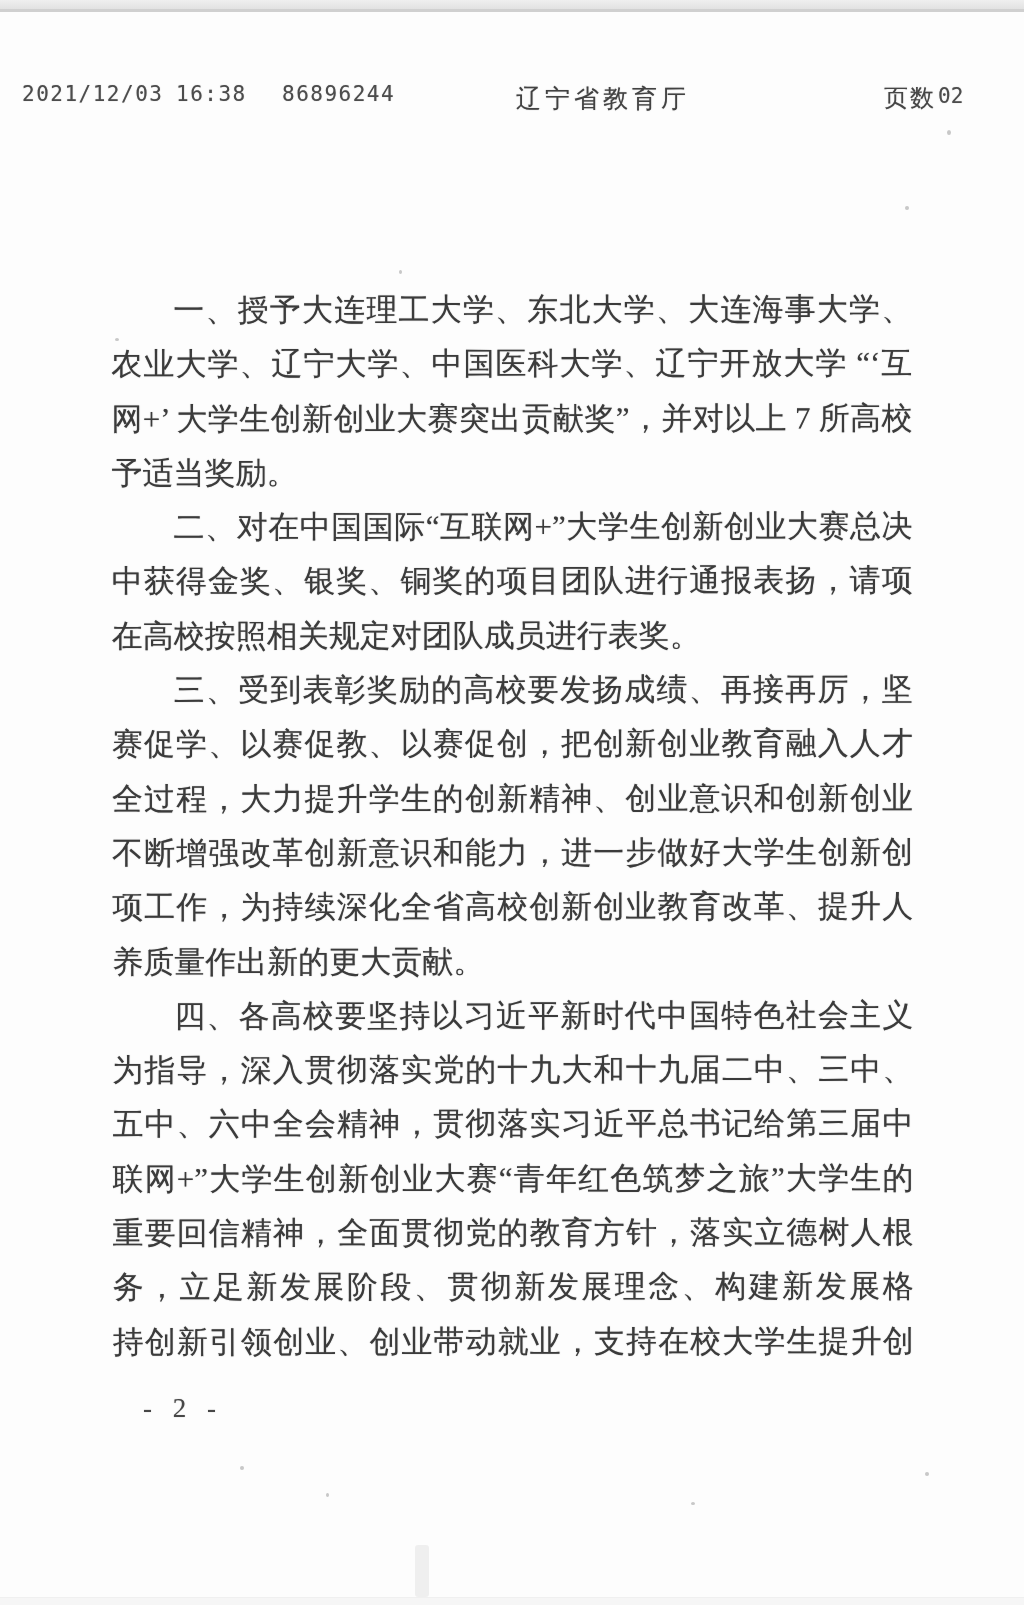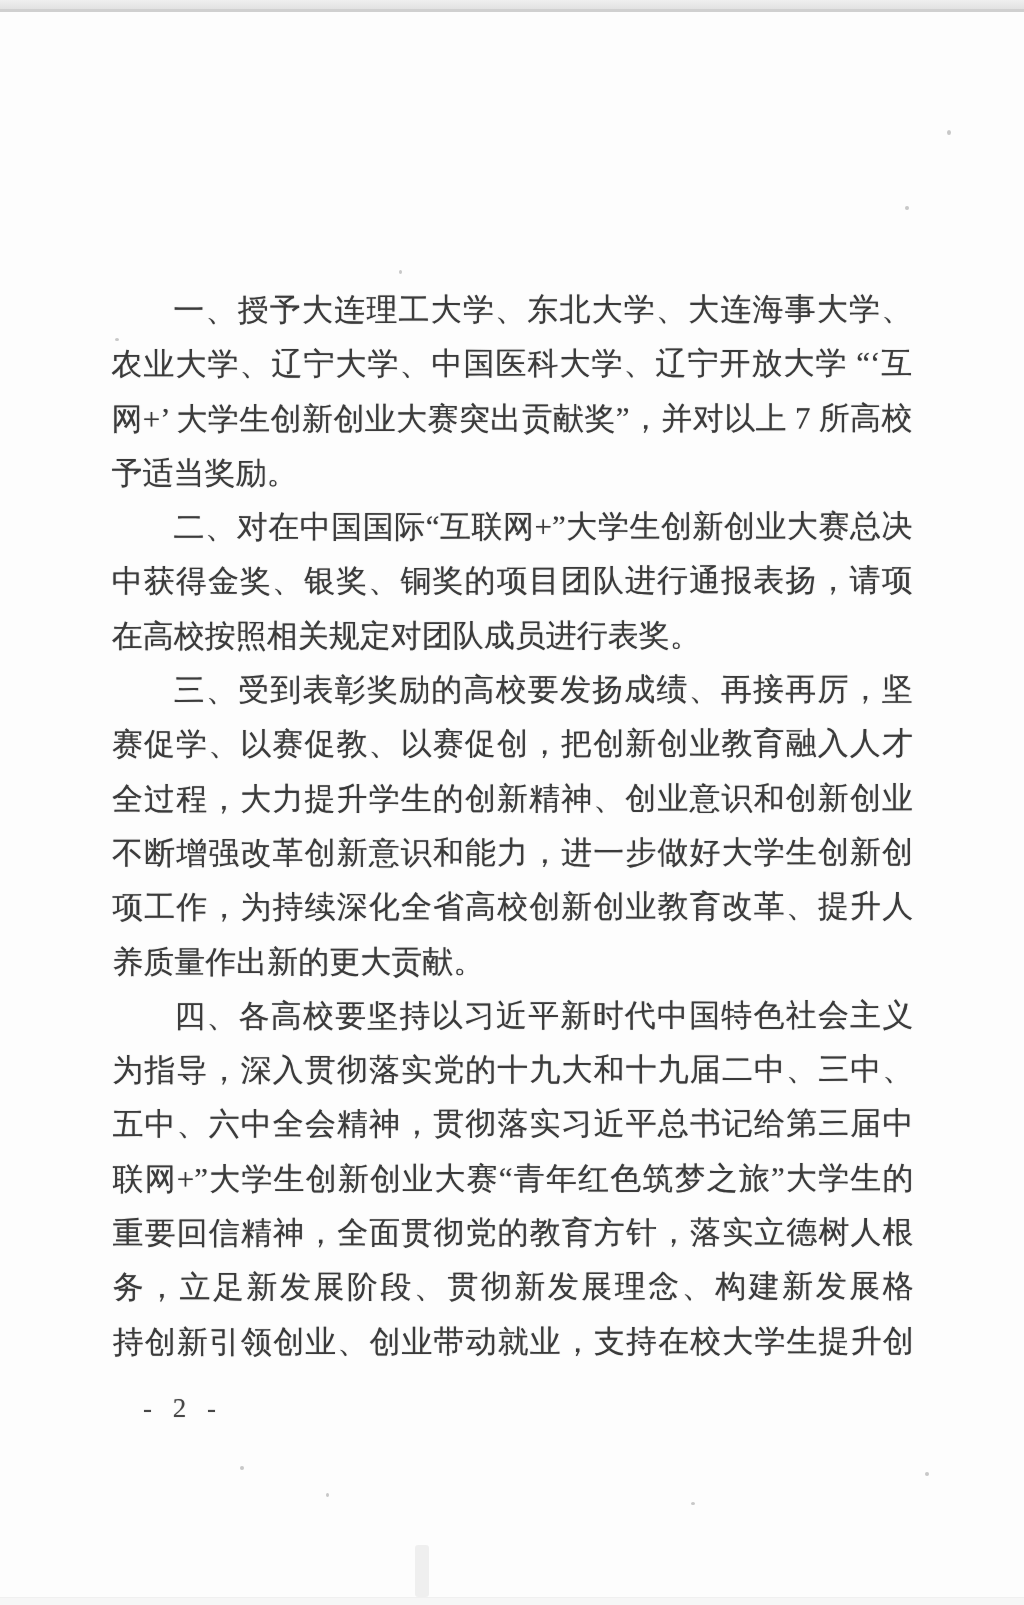--- a/index.html
+++ b/index.html
@@ -113,20 +113,28 @@
     border-radius: 3px;
   }
 </style>
 </head>
 <body>
 
 <div class="page">
 
   <div class="top-bar"></div>
 
+  <div class="fax-header">
+    <span class="num fh-date">2021/12/03</span>
+    <span class="num fh-time">16:38</span>
+    <span class="num fh-fax">86896244</span>
+    <span class="fh-org">辽宁省教育厅</span>
+    <span class="fh-pages-label">页数</span>
+    <span class="fh-pages-value">02</span>
+  </div>
 
   <div class="doc-body">
     <div class="line indent full">一、授予大连理工大学、东北大学、大连海事大学、沈阳</div>
     <div class="line full">农业大学、辽宁大学、中国医科大学、辽宁开放大学 “‘互联</div>
     <div class="line full">网+’ 大学生创新创业大赛突出贡献奖”，并对以上 7 所高校给</div>
     <div class="line">予适当奖励。</div>
     <div class="line indent full">二、对在中国国际“互联网+”大学生创新创业大赛总决赛</div>
     <div class="line full">中获得金奖、银奖、铜奖的项目团队进行通报表扬，请项目所</div>
     <div class="line">在高校按照相关规定对团队成员进行表奖。</div>
     <div class="line indent full">三、受到表彰奖励的高校要发扬成绩、再接再厉，坚持以</div>

